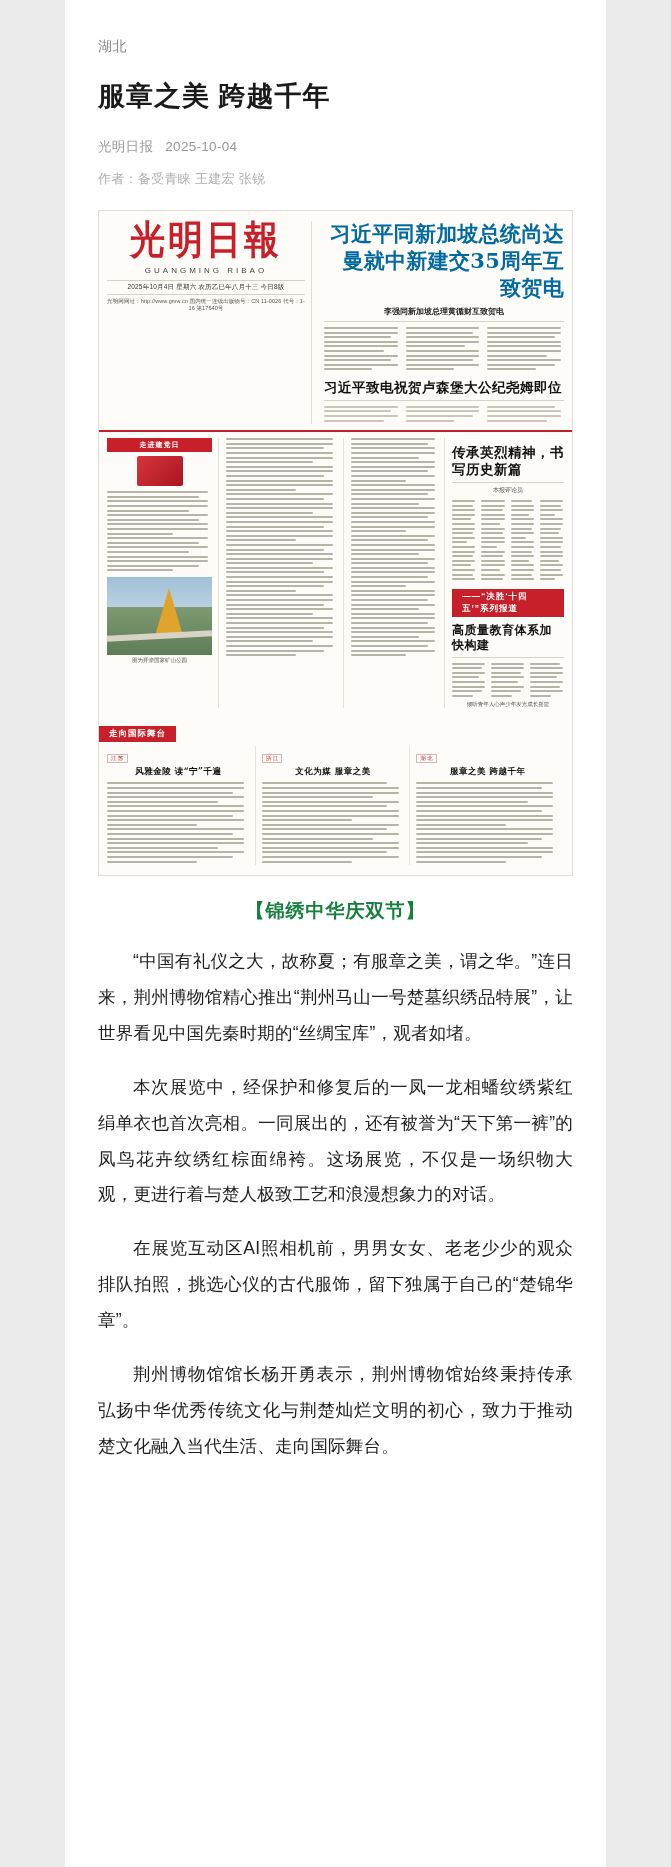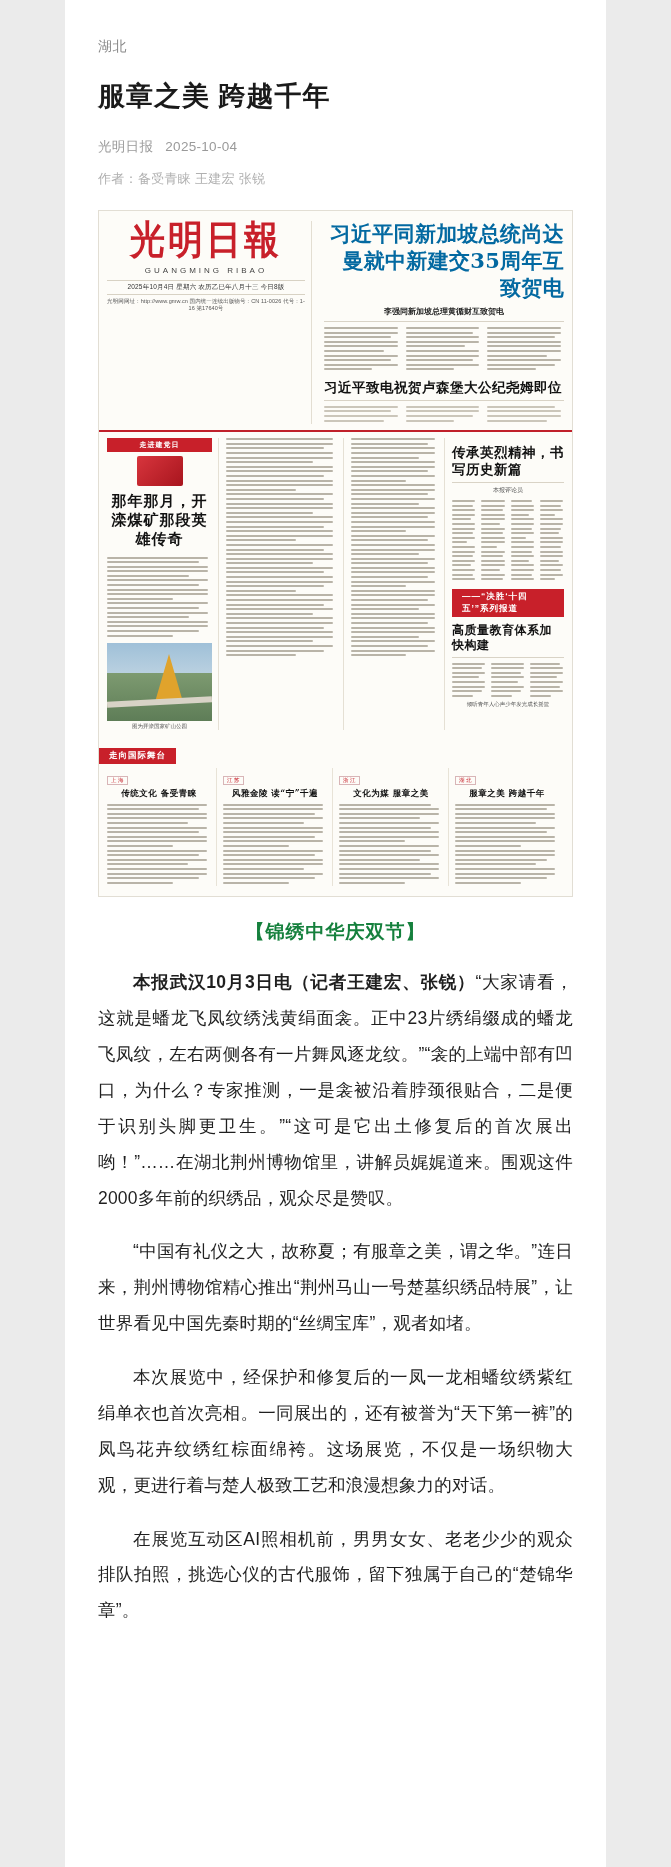--- a/index.html
+++ b/index.html
@@ -367,21 +367,20 @@
             </div>
           </div>
         </div>
       </div>
 
       <div class="paper-body">
 
         <div class="col-left">
           <div class="redbanner">走进建党日</div>
           <div class="stamp"></div>
-          <div class="v-title">那年那月，开滦煤矿那段英雄传奇</div>
           <div>
             <div class="tl s1"></div>
               <div class="tl s2"></div>
               <div class="tl s1"></div>
               <div class="tl s1"></div>
               <div class="tl s3"></div>
               <div class="tl s1"></div>
               <div class="tl s2"></div>
               <div class="tl s1"></div>
               <div class="tl s1"></div>
@@ -629,26 +628,20 @@
           <div class="photo-cap">倾听青年人心声少年发光成长摇篮</div>
         </div>
       </div>
 
       <div class="redline-title">
         <span>走向国际舞台</span>
       </div>
 
       <div class="bottom-strip">
         <div class="bs-col">
-          <div class="bs-tag">上 海</div>
-          <div class="bs-head">传统文化 备受青睐</div>
-          <div class="tl s1"></div><div class="tl s2"></div><div class="tl s1"></div><div class="tl s1"></div><div class="tl s3"></div><div class="tl s1"></div><div class="tl s2"></div><div class="tl s1"></div><div class="tl s1"></div><div class="tl s4"></div>
-          <div class="tl s1"></div><div class="tl s2"></div><div class="tl s1"></div><div class="tl s3"></div><div class="tl s1"></div><div class="tl s1"></div><div class="tl s2"></div><div class="tl s4"></div>
-        </div>
-        <div class="bs-col">
           <div class="bs-tag">江 苏</div>
           <div class="bs-head">风雅金陵 读“宁”千遍</div>
           <div class="tl s1"></div><div class="tl s1"></div><div class="tl s2"></div><div class="tl s1"></div><div class="tl s3"></div><div class="tl s1"></div><div class="tl s1"></div><div class="tl s2"></div><div class="tl s1"></div><div class="tl s4"></div>
           <div class="tl s1"></div><div class="tl s2"></div><div class="tl s1"></div><div class="tl s1"></div><div class="tl s3"></div><div class="tl s1"></div><div class="tl s2"></div><div class="tl s4"></div>
         </div>
         <div class="bs-col">
           <div class="bs-tag">浙 江</div>
           <div class="bs-head">文化为媒 服章之美</div>
           <div class="tl s2"></div><div class="tl s1"></div><div class="tl s1"></div><div class="tl s3"></div><div class="tl s1"></div><div class="tl s2"></div><div class="tl s1"></div><div class="tl s1"></div><div class="tl s4"></div><div class="tl s1"></div>
           <div class="tl s2"></div><div class="tl s1"></div><div class="tl s3"></div><div class="tl s1"></div><div class="tl s1"></div><div class="tl s2"></div><div class="tl s1"></div><div class="tl s4"></div>
@@ -657,19 +650,19 @@
           <div class="bs-tag">湖 北</div>
           <div class="bs-head">服章之美 跨越千年</div>
           <div class="tl s1"></div><div class="tl s2"></div><div class="tl s1"></div><div class="tl s1"></div><div class="tl s3"></div><div class="tl s1"></div><div class="tl s2"></div><div class="tl s1"></div><div class="tl s1"></div><div class="tl s4"></div>
           <div class="tl s1"></div><div class="tl s1"></div><div class="tl s2"></div><div class="tl s3"></div><div class="tl s1"></div><div class="tl s1"></div><div class="tl s2"></div><div class="tl s4"></div>
         </div>
       </div>
     </div>
 
     <div class="section-label">【锦绣中华庆双节】</div>
 
-    <p class="body-p"><span class="lead">本报武汉10月3日电（记者王建宏、张锐）</span><span>“大家请看，这就是蟠龙飞凤纹绣浅黄绢面衾。正中23片绣绢缀成的蟠龙飞凤纹，左右两侧各有一片舞凤逐龙纹。”“衾的上端中部有凹口，为什么？专家推测，一是衾被沿着脖颈很贴合，二是便于识别头脚更卫生。”“这可是它出土修复后的首次展出哟！”……在湖北荆州博物馆里，讲解员娓娓道来。围观这件2000多年前的织绣品，观众尽是赞叹。</span></p>
     <p class="body-p">“中国有礼仪之大，故称夏；有服章之美，谓之华。”连日来，荆州博物馆精心推出“荆州马山一号楚墓织绣品特展”，让世界看见中国先秦时期的“丝绸宝库”，观者如堵。</p>
     <p class="body-p">本次展览中，经保护和修复后的一凤一龙相蟠纹绣紫红绢单衣也首次亮相。一同展出的，还有被誉为“天下第一裤”的凤鸟花卉纹绣红棕面绵袴。这场展览，不仅是一场织物大观，更进行着与楚人极致工艺和浪漫想象力的对话。</p>
     <p class="body-p">在展览互动区AI照相机前，男男女女、老老少少的观众排队拍照，挑选心仪的古代服饰，留下独属于自己的“楚锦华章”。</p>
+    <p class="body-p">荆州博物馆馆长杨开勇表示，荆州博物馆始终秉持传承弘扬中华优秀传统文化与荆楚灿烂文明的初心，致力于推动楚文化融入当代生活、走向国际舞台。</p>
 
   </div>
 </div>
 
 </body></html>

